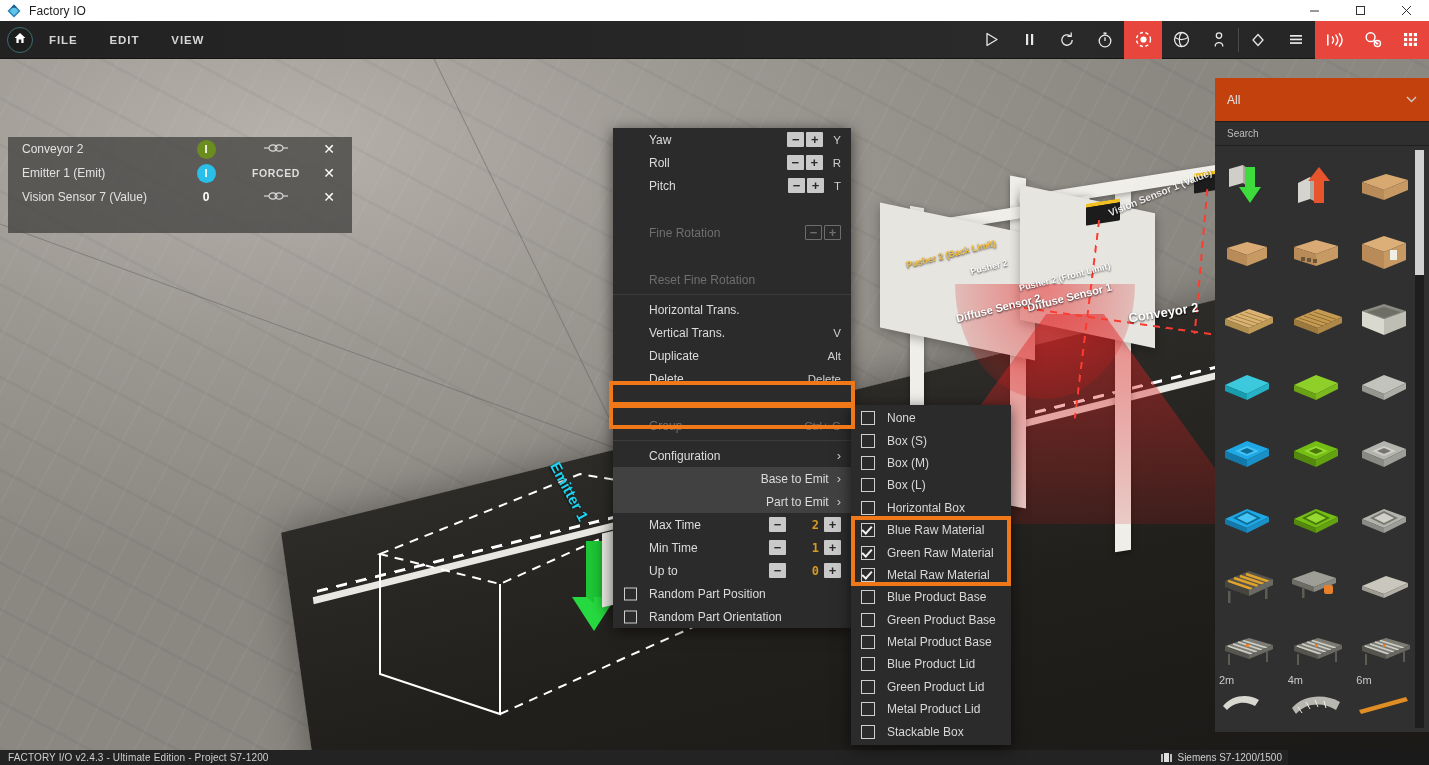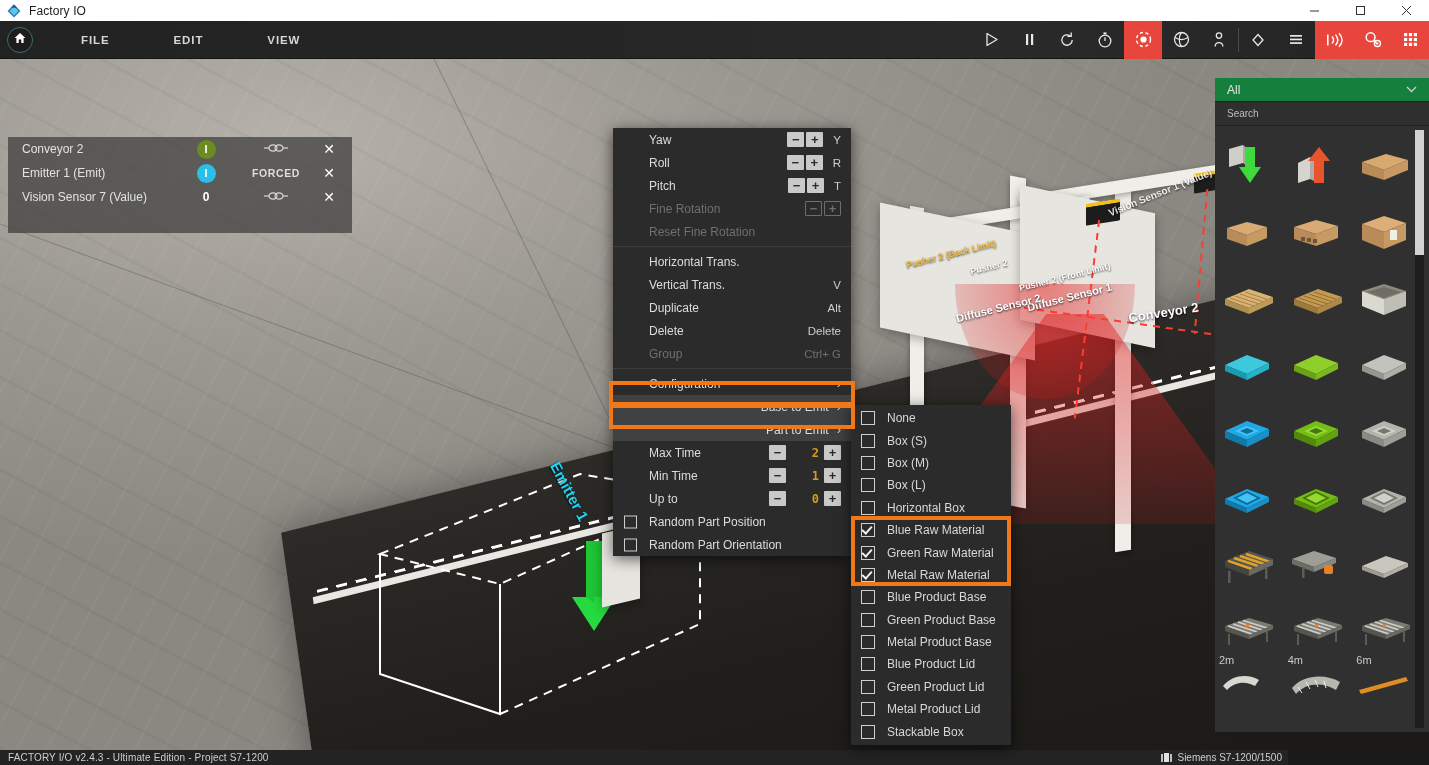--- a/index.html
+++ b/index.html
@@ -26,21 +26,20 @@
     width: 46px; height: 21px; display: flex; align-items: center; justify-content: center;
     color: #222; font-size: 12px; line-height: 1;
   }
 
   
   .menubar {
     position: absolute; top: 21px; left: 0; width: 1429px; height: 38px;
     background: linear-gradient(90deg,#222222 0%,#262626 45%,#2a2a2a 70%,#242424 100%);
     display: flex; align-items: center;
     border-bottom: 1px solid #141414;
-    gap: 32px;
   }
   .home-btn {
     margin-left: 7px; width: 26px; height: 26px; border-radius: 50%;
     background: #1d1d1d; border: 1.5px solid #3d6e73;
     display: flex; align-items: center; justify-content: center;
   }
   .menu-item {
     color: #d6d6d6; font-size: 11.5px; font-weight: bold; letter-spacing: .9px;
     padding: 0 16px; line-height: 38px;
   }
@@ -135,21 +134,21 @@
     background: #2b2b2b;
     box-shadow: 0 3px 14px rgba(0,0,0,.6);
     font-size: 12px;
     z-index: 30;
   }
   .ctx-row {
     position: relative; display: flex; align-items: center;
     height: 23px; padding-left: 36px; padding-right: 10px;
     color: #dcdcdc; white-space: nowrap;
   }
-  .ctx-row.disabled { color: #6f6f6f; }
+  .ctx-row.disabled { color: #6f6f6f; margin-top: 24px; }
   .ctx-label { flex: 1; }
   .ctx-shortcut { color: #cfcfcf; font-size: 11.5px; margin-left: 10px; }
   .ctx-row.disabled .ctx-shortcut { color: #6f6f6f; }
   .ctx-sep { height: 1px; background: #3c3c3c; margin: 3px 0; }
   .ctx-arrow { color: #cdcdcd; font-size: 13px; margin-left: 8px; }
 
   .pm { display: flex; align-items: center; gap: 2px; margin-left: auto; }
   .pm b {
     width: 17px; height: 15px; background: #c9c9c9; color: #2a2a2a;
     display: flex; align-items: center; justify-content: center;
@@ -196,22 +195,22 @@
     white-space: nowrap;
   }
   .sub-row .cbx { left: 10px; width: 14px; height: 14px; }
 
   
   .palette {
     position: absolute; right: 0; top: 78px; width: 214px; height: 654px;
     background: #2b2b2b; display: flex; flex-direction: column;
   }
   .pal-head {
-    height: 24px; display: flex; align-items: center; padding: 0 12px;
-    background: #15803d; color: #e4e4e4; font-size: 12px;
+    height: 44px; display: flex; align-items: center; padding: 0 12px;
+    background: #c2410c; color: #e4e4e4; font-size: 12px;
     border-bottom: 1px solid #1f1f1f;
   }
   .pal-head .chev { margin-left: auto; font-size: 10px; color: #cfcfcf; }
   .pal-search {
     height: 24px; display: flex; align-items: center; padding: 0 12px;
     background: #2f2f2f; color: #bdbdbd; font-size: 10px;
     border-bottom: 1px solid #1f1f1f;
   }
   .pal-grid {
     flex: 1; position: relative; overflow: hidden;

